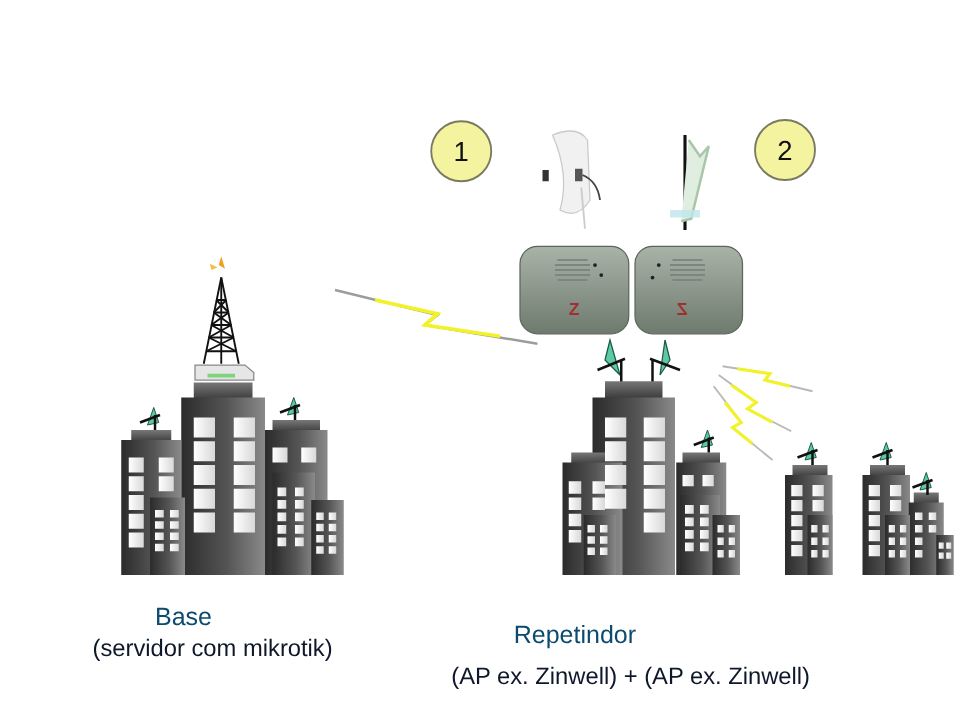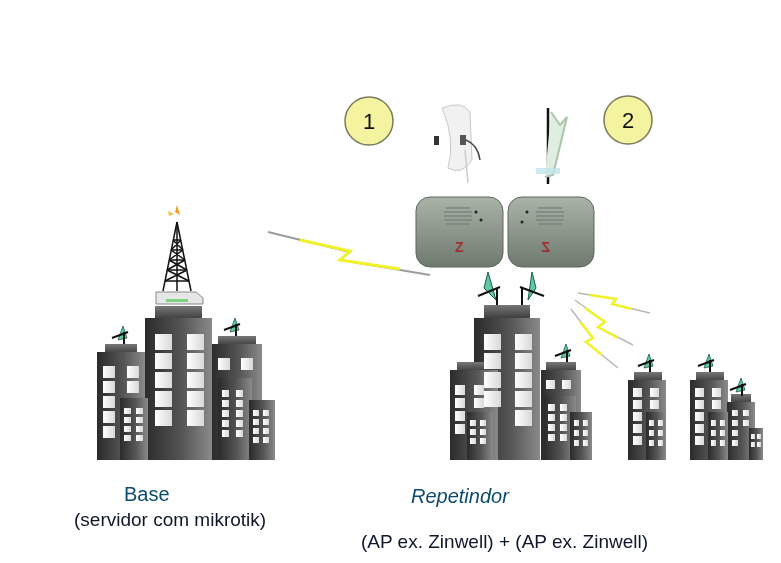--- a/index.html
+++ b/index.html
@@ -297,14 +297,14 @@
       <rect x="751" y="442" width="4" height="5"></rect>
         <rect x="757" y="442" width="4" height="5"></rect>
     </g>
     <use href="#sant" x="704" y="368"></use>
     <use href="#sant" x="736" y="392"></use>
   </g>
 </svg>
 
 <div class="label-title" style="left:124px; top:483px; width:100px;">Base</div>
 <div class="label-sub" style="left:74px; top:509px; width:200px;">(servidor com mikrotik)</div>
-<div class="label-title" style="left:411px; top:485px; width:200px;font-style:italic;">Repetindor</div>
+<div class="label-title" style="left:411px; top:497px; width:200px;">Repetindor</div>
 <div class="label-sub" style="left:361px; top:531px; width:300px;">(AP ex. Zinwell) + (AP ex. Zinwell)</div>
 
 </body></html>

